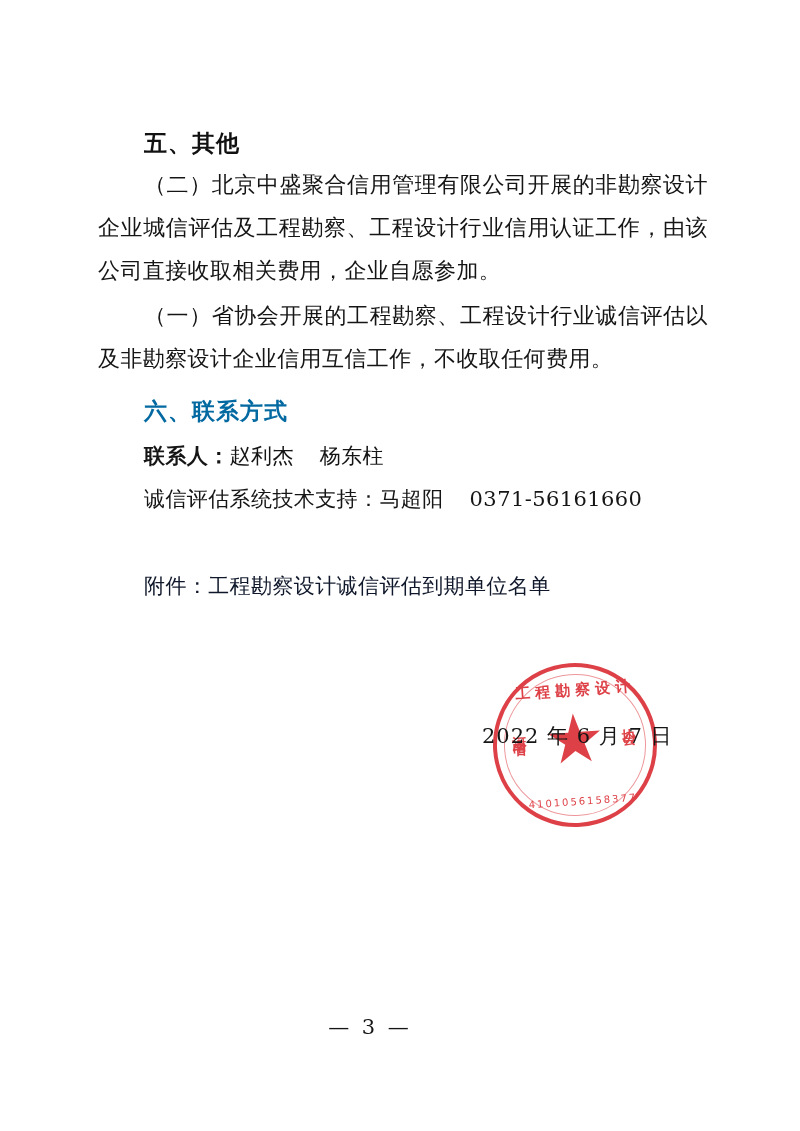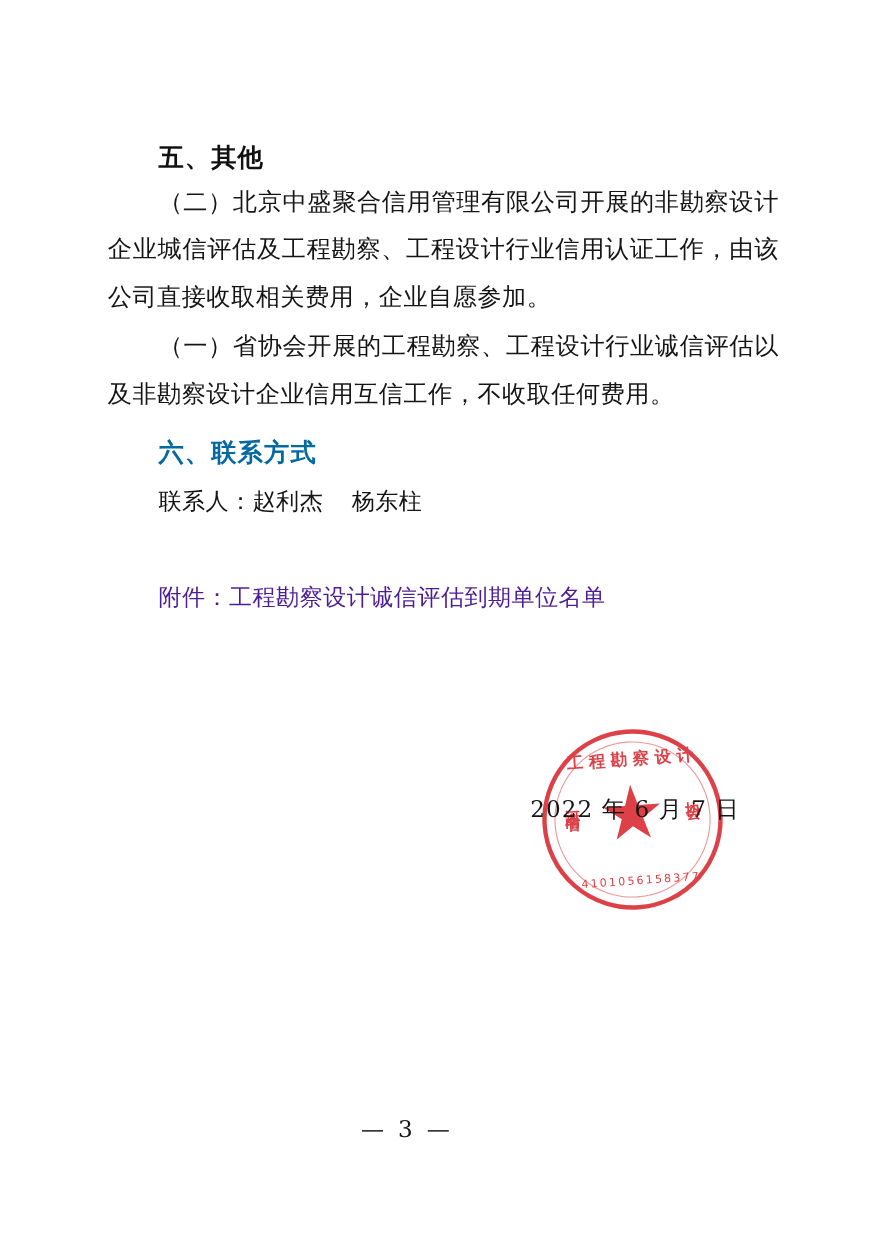--- a/index.html
+++ b/index.html
@@ -51,34 +51,34 @@
   }
   .contact-line {
     font-size: 21px;
     line-height: 43px;
     padding-left: 46px;
     letter-spacing: 0.4px;
     color: #151515;
   }
   .contact-line .lbl {
     font-family: "DejaVu Sans", "Liberation Sans", sans-serif;
-    font-weight: normal;
+    font-weight: bold;
     font-size: 21px;
   }
   .contact-line .sep {
     display: inline-block;
     width: 26px;
   }
   .attach {
     font-size: 21px;
     line-height: 43px;
     padding-left: 46px;
     margin-top: 44px;
     letter-spacing: 0.4px;
-    color: #4c1d95;
+    color: #0f172a;
   }
   .date-row {
     position: absolute;
     left: 482px;
     top: 722px;
     font-size: 21px;
     letter-spacing: 1px;
     color: #151515;
     z-index: 3;
   }
@@ -171,20 +171,23 @@
 
     <p class="para">（一）省协会开展的工程勘察、工程设计行业诚信评估以及非勘察设计企业信用互信工作，不收取任何费用。</p>
 
     <h2 class="heading2">六、联系方式</h2>
 
     <div class="contact-line">
       <span class="lbl">联系人：</span><span>赵利杰</span><span class="sep"></span><span>杨东柱</span>
     </div>
 
 
+    <div class="contact-line">
+      <span>诚信评估系统技术支持：</span><span>马超阳</span><span class="sep"></span><span>0371-56161660</span>
+    </div>
 
     <div class="attach">附件：工程勘察设计诚信评估到期单位名单</div>
 
   </div>
 
   <div class="date-row">2022 年 6 月 7 日</div>
 
   <div class="seal">
     <div class="seal-top-text">工程勘察设计</div>
     <div class="seal-side-left">河南省</div>

